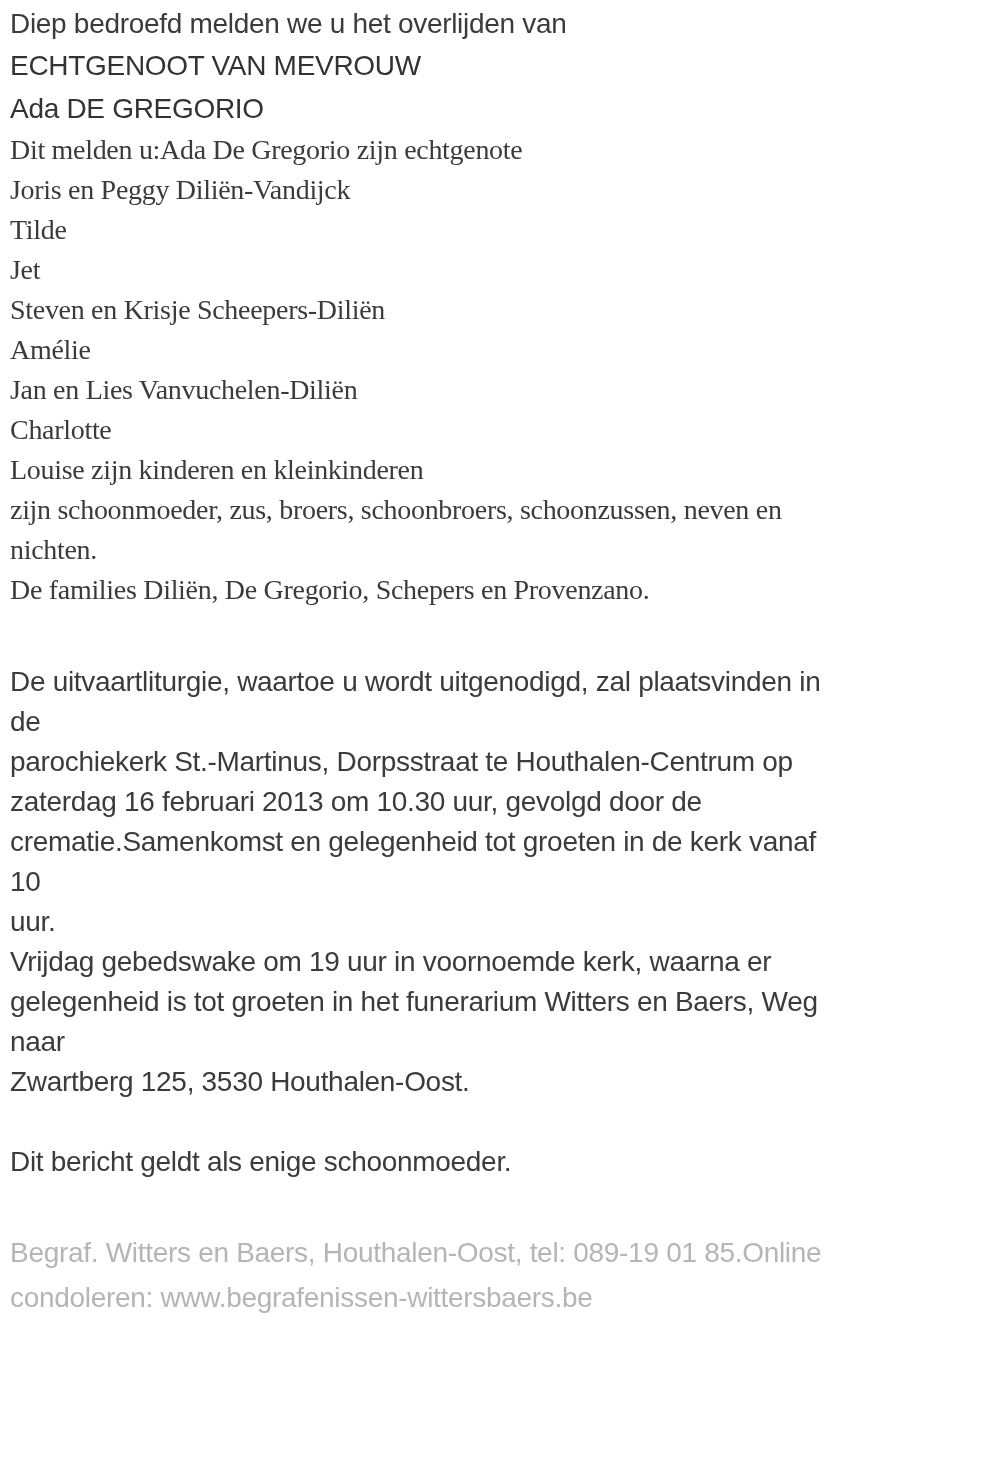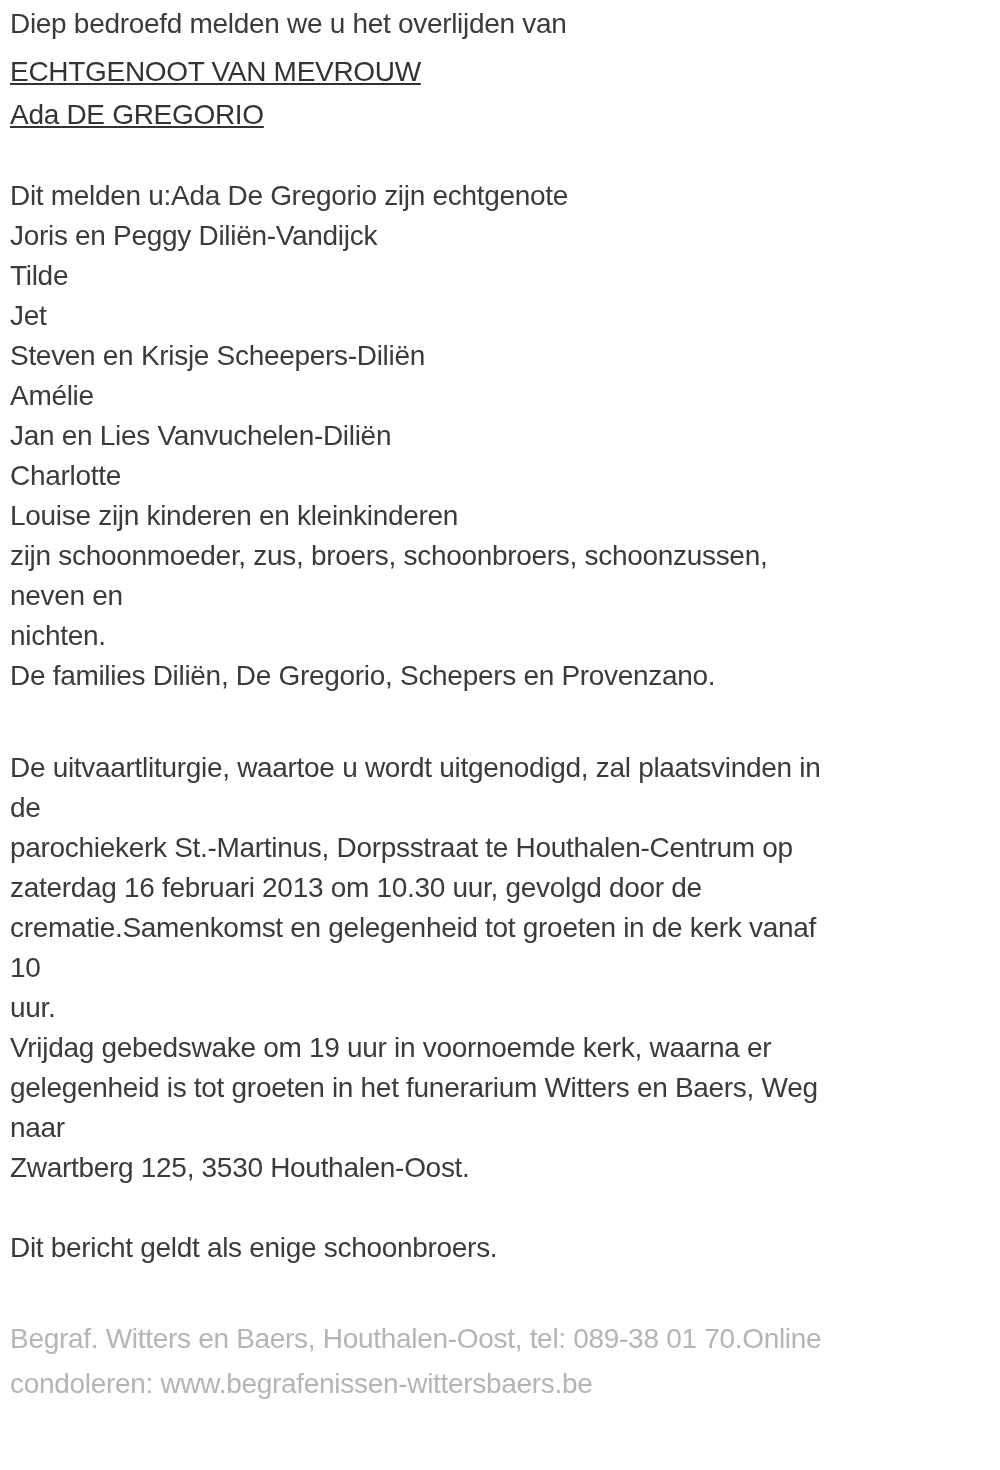--- a/index.html
+++ b/index.html
@@ -31,32 +31,30 @@
   }
   .deceased-title {
     margin-top: 26px;
     font-size: 40px;
     line-height: 52px;
     font-weight: 700;
     letter-spacing: -0.8px;
     color: #1c1c1c;
   }
   .spouse-subtitle {
-    margin-top: 6px;
     font-size: 28px;
     line-height: 43px;
     letter-spacing: -0.3px;
     color: #333333;
-    text-decoration: underline;
   }
   .life-summary {
     margin-top: 36px;
   }
   .announcers {
-    margin-top: 40px;
+    font-family: Liberation Serif, serif;
   }
   .service-details {
     margin-top: 52px;
   }
   .notice {
     margin-top: 40px;
   }
   .footer {
     margin-top: 48px;
     font-size: 28px;
@@ -92,18 +90,18 @@
 
   <div class="body-text service-details lines">De uitvaartliturgie, waartoe u wordt uitgenodigd, zal plaatsvinden in de
 parochiekerk St.-Martinus, Dorpsstraat te Houthalen-Centrum op
 zaterdag 16 februari 2013 om 10.30 uur, gevolgd door de
 crematie.Samenkomst en gelegenheid tot groeten in de kerk vanaf 10
 uur.
 Vrijdag gebedswake om 19 uur in voornoemde kerk, waarna er
 gelegenheid is tot groeten in het funerarium Witters en Baers, Weg naar
 Zwartberg 125, 3530 Houthalen-Oost.</div>
 
-  <div class="body-text notice">Dit bericht geldt als enige schoonbroers.</div>
+  <div class="body-text notice">Dit bericht geldt als enige schoonmoeder.</div>
 
-  <div class="footer lines">Begraf. Witters en Baers, Houthalen-Oost, tel: 089-38 01 70.Online
+  <div class="footer lines">Begraf. Witters en Baers, Houthalen-Oost, tel: 089-19 01 85.Online
 condoleren: www.begrafenissen-wittersbaers.be</div>
 
 </div>
 
 </body></html>

